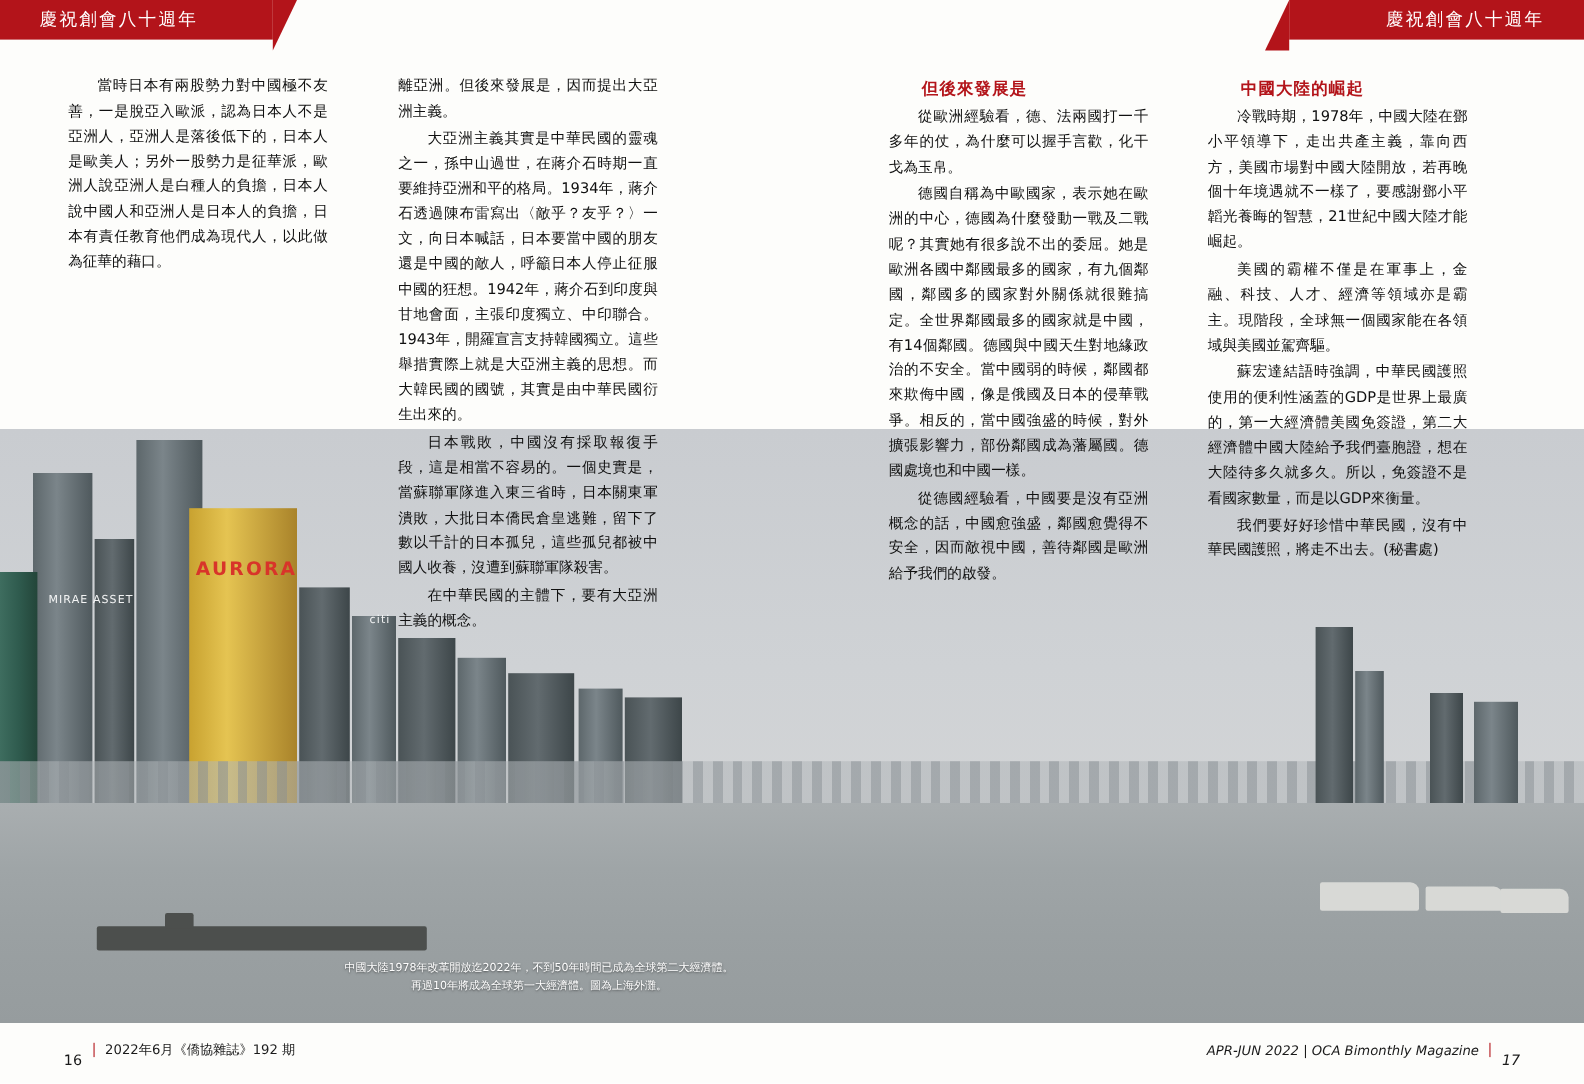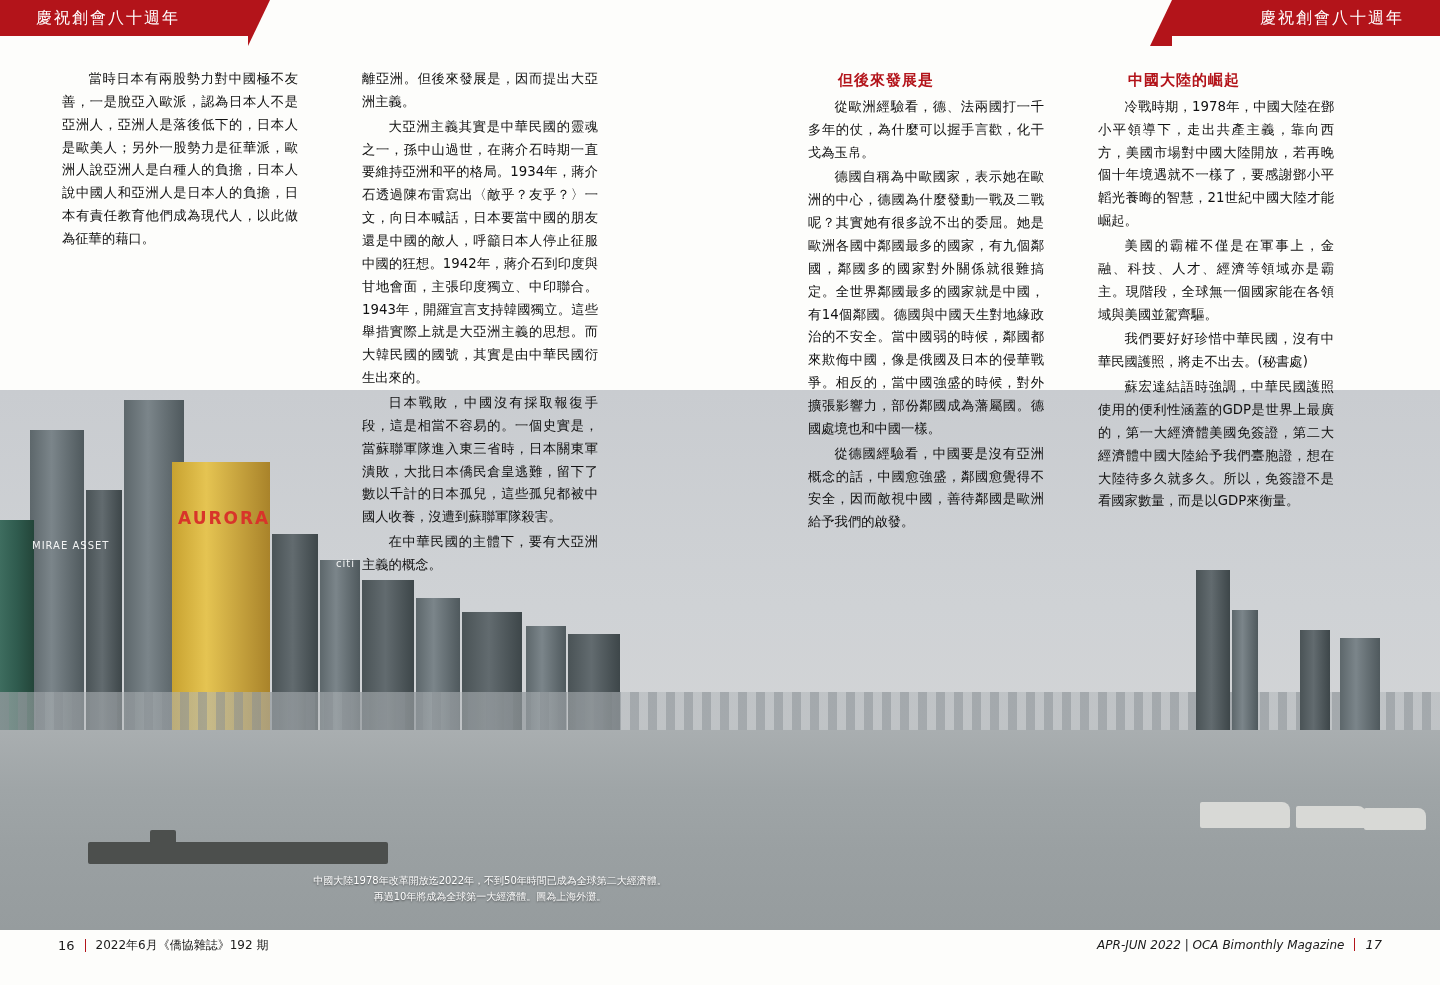--- a/index.html
+++ b/index.html
@@ -192,21 +192,21 @@
     white-space: nowrap;
   }
   .folio-left { left: 58px; }
   .folio-right { right: 58px; font-style: italic; }
   .rule {
     display: inline-block;
     width: 1px;
     height: 13px;
     background: #b3141a;
   }
-  .folio-num { font-size: 13px; }
+  .folio-num { font-size: 13px; margin-top: 20px; }
 </style>
 </head>
 <body>
 
 <div class="page">
 
   <div class="banner banner-left">
     <span>慶祝創會八十週年</span>
   </div>
   <div class="banner banner-right">
@@ -231,21 +231,21 @@
 
     <div class="skyline-far"></div>
 
     <div class="tower dark" style="left:1196px; width:34px; height:160px;"></div>
     <div class="tower glass" style="left:1232px; width:26px; height:120px;"></div>
     <div class="tower dark" style="left:1300px; width:30px; height:100px;"></div>
     <div class="tower glass" style="left:1340px; width:40px; height:92px;"></div>
 
     <div class="water"></div>
 
-    <span class="tower-label" style="left:32px; top:150px;">MIRAE ASSET</span>
+    <span class="tower-label" style="left:44px; top:150px;">MIRAE ASSET</span>
     <span class="tower-label aurora" style="left:178px; top:118px;">AURORA</span>
     <span class="tower-label" style="left:336px; top:168px;">citi</span>
 
     <div class="barge" style="left:88px; top:452px; width:300px; height:22px;"></div>
     <div class="barge" style="left:150px; top:440px; width:26px; height:14px;"></div>
     <div class="boat" style="left:1200px; top:412px; width:90px; height:26px;"></div>
     <div class="boat" style="left:1296px; top:416px; width:70px; height:22px;"></div>
     <div class="boat" style="left:1364px; top:418px; width:62px; height:22px;"></div>
 
     <div class="caption">
@@ -269,22 +269,22 @@
     <p class="section-head">但後來發展是</p>
     <p>從歐洲經驗看，德、法兩國打一千多年的仗，為什麼可以握手言歡，化干戈為玉帛。</p>
     <p>德國自稱為中歐國家，表示她在歐洲的中心，德國為什麼發動一戰及二戰呢？其實她有很多說不出的委屈。她是歐洲各國中鄰國最多的國家，有九個鄰國，鄰國多的國家對外關係就很難搞定。全世界鄰國最多的國家就是中國，有14個鄰國。德國與中國天生對地緣政治的不安全。當中國弱的時候，鄰國都來欺侮中國，像是俄國及日本的侵華戰爭。相反的，當中國強盛的時候，對外擴張影響力，部份鄰國成為藩屬國。德國處境也和中國一樣。</p>
     <p>從德國經驗看，中國要是沒有亞洲概念的話，中國愈強盛，鄰國愈覺得不安全，因而敵視中國，善待鄰國是歐洲給予我們的啟發。</p>
   </div>
 
   <div class="col col-4">
     <p class="section-head">中國大陸的崛起</p>
     <p>冷戰時期，1978年，中國大陸在鄧小平領導下，走出共產主義，靠向西方，美國市場對中國大陸開放，若再晚個十年境遇就不一樣了，要感謝鄧小平韜光養晦的智慧，21世紀中國大陸才能崛起。</p>
     <p>美國的霸權不僅是在軍事上，金融、科技、人才、經濟等領域亦是霸主。現階段，全球無一個國家能在各領域與美國並駕齊驅。</p>
+    <p>蘇宏達結語時強調，中華民國護照使用的便利性涵蓋的GDP是世界上最廣的，第一大經濟體美國免簽證，第二大經濟體中國大陸給予我們臺胞證，想在大陸待多久就多久。所以，免簽證不是看國家數量，而是以GDP來衡量。</p>
     <p>我們要好好珍惜中華民國，沒有中華民國護照，將走不出去。(秘書處)</p>
-    <p>蘇宏達結語時強調，中華民國護照使用的便利性涵蓋的GDP是世界上最廣的，第一大經濟體美國免簽證，第二大經濟體中國大陸給予我們臺胞證，想在大陸待多久就多久。所以，免簽證不是看國家數量，而是以GDP來衡量。</p>
   </div>
 
   <div class="footer">
     <div class="folio folio-left">
       <span class="folio-num">16</span>
       <span class="rule"></span>
       <span>2022年6月《僑協雜誌》192 期</span>
     </div>
     <div class="folio folio-right">
       <span>APR-JUN 2022 | OCA Bimonthly Magazine</span>

